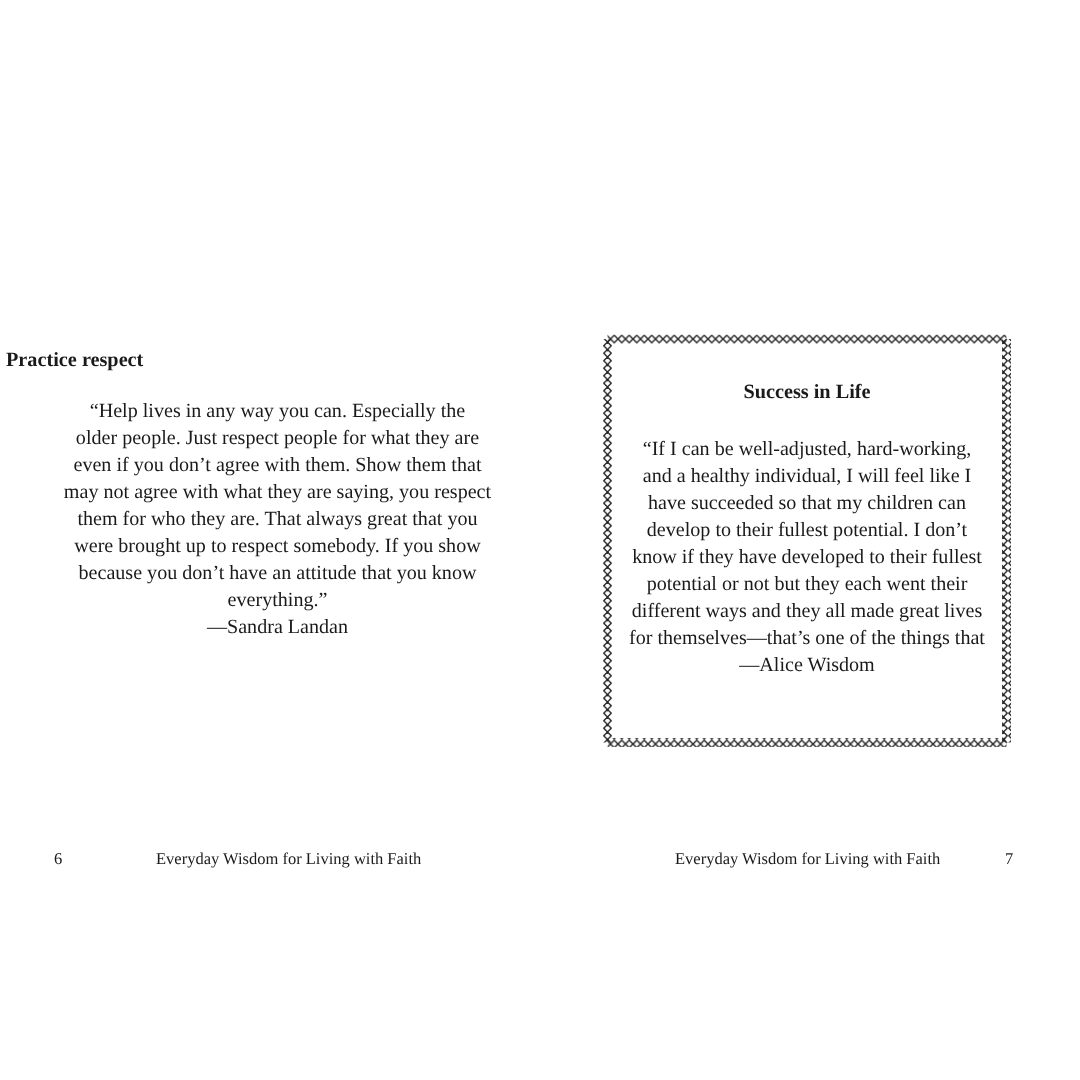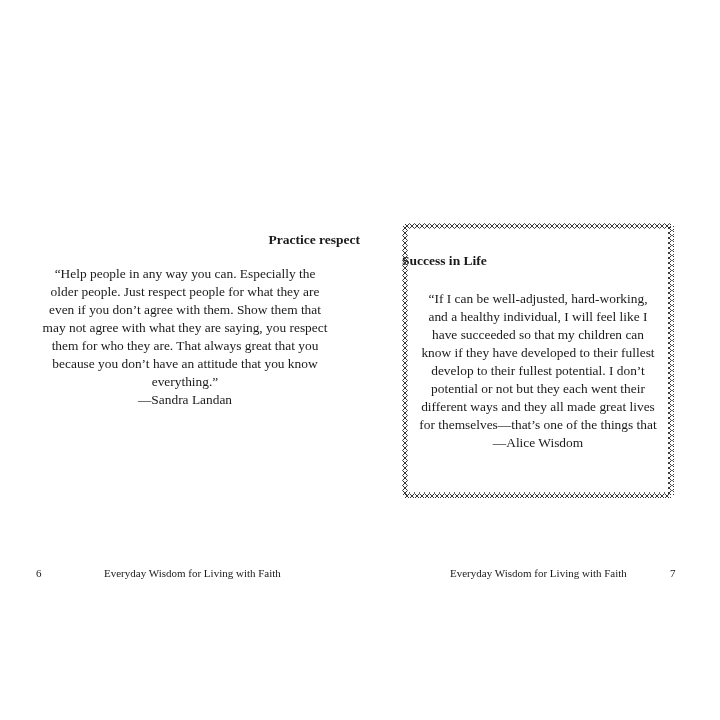--- a/index.html
+++ b/index.html
@@ -8,30 +8,30 @@
       position: relative; overflow: hidden;
       font-family: "Liberation Serif", "DejaVu Serif", serif;
       color: #1a1a1a;
     }
     .page { position: absolute; top: 0; height: 720px; width: 360px; }
     .page.left { left: 0; }
     .page.right { left: 360px; }
 
     .title {
       position: absolute; font-weight: bold; font-size: 13.5px;
-      text-align: left; white-space: nowrap;
+      text-align: center; white-space: nowrap;
     }
     .quote {
       position: absolute; font-size: 13.4px; line-height: 18px;
       text-align: center;
     }
     .quote .line { display: block; white-space: nowrap; }
     .attrib { display: block; white-space: nowrap; }
 
-    .left .title { left: 0; width: 360px; top: 232px; text-align: right; padding-left: 4px; box-sizing: border-box;}
+    .left .title { left: 0; width: 360px; top: 232px; text-align: left; padding-left: 4px; box-sizing: border-box;}
     .left .quote { left: 20px; width: 330px; top: 265px; }
 
     .frame {
       position: absolute; left: 42px; top: 223px; width: 272px; height: 275px;
       box-sizing: border-box;
     }
     .frame svg { position: absolute; left: 0; top: 0; }
     .right .title { left: 42px; width: 272px; top: 253px; }
     .right .quote { left: 42px; width: 272px; top: 290px; }
 
@@ -39,25 +39,26 @@
       position: absolute; top: 567px; font-size: 11px; white-space: nowrap;
     }
     .pnum { position: absolute; top: 567px; font-size: 11px; }
   </style>
 </head>
 <body>
 
 <div class="page left">
   <div class="title">Practice respect</div>
   <div class="quote">
-    <span class="line">“Help people in any way you can. Especially the</span>
+    <span class="line">“Help lives in any way you can. Especially the</span>
     <span class="line">older people. Just respect people for what they are</span>
     <span class="line">even if you don’t agree with them. Show them that</span>
     <span class="line">may not agree with what they are saying, you respect</span>
     <span class="line">them for who they are. That always great that you</span>
+    <span class="line">were brought up to respect somebody. If you show</span>
     <span class="line">because you don’t have an attitude that you know</span>
     <span class="line">everything.”</span>
     <span class="attrib">—Sandra Landan</span>
   </div>
   <div class="pnum" style="left:36px;">6</div>
   <div class="footer" style="left:104px;">Everyday Wisdom for Living with Faith</div>
 </div>
 
 <div class="page right">
   <div class="frame">
@@ -74,22 +75,22 @@
       <rect x="3" y="269" width="266" height="6" fill="url(#dh)"></rect>
       <rect x="0" y="3" width="6" height="269" fill="url(#dv)"></rect>
       <rect x="266" y="3" width="6" height="269" fill="url(#dv)"></rect>
     </svg>
   </div>
   <div class="title">Success in Life</div>
   <div class="quote">
     <span class="line">“If I can be well-adjusted, hard-working,</span>
     <span class="line">and a healthy individual, I will feel like I</span>
     <span class="line">have succeeded so that my children can</span>
+    <span class="line">develop to their fullest potential. I don’t</span>
     <span class="line">know if they have developed to their fullest</span>
-    <span class="line">develop to their fullest potential. I don’t</span>
     <span class="line">potential or not but they each went their</span>
     <span class="line">different ways and they all made great lives</span>
     <span class="line">for themselves—that’s one of the things that</span>
     <span class="attrib">—Alice Wisdom</span>
   </div>
   <div class="footer" style="left:90px;">Everyday Wisdom for Living with Faith</div>
   <div class="pnum" style="left:310px;">7</div>
 </div>
 
 </body></html>

